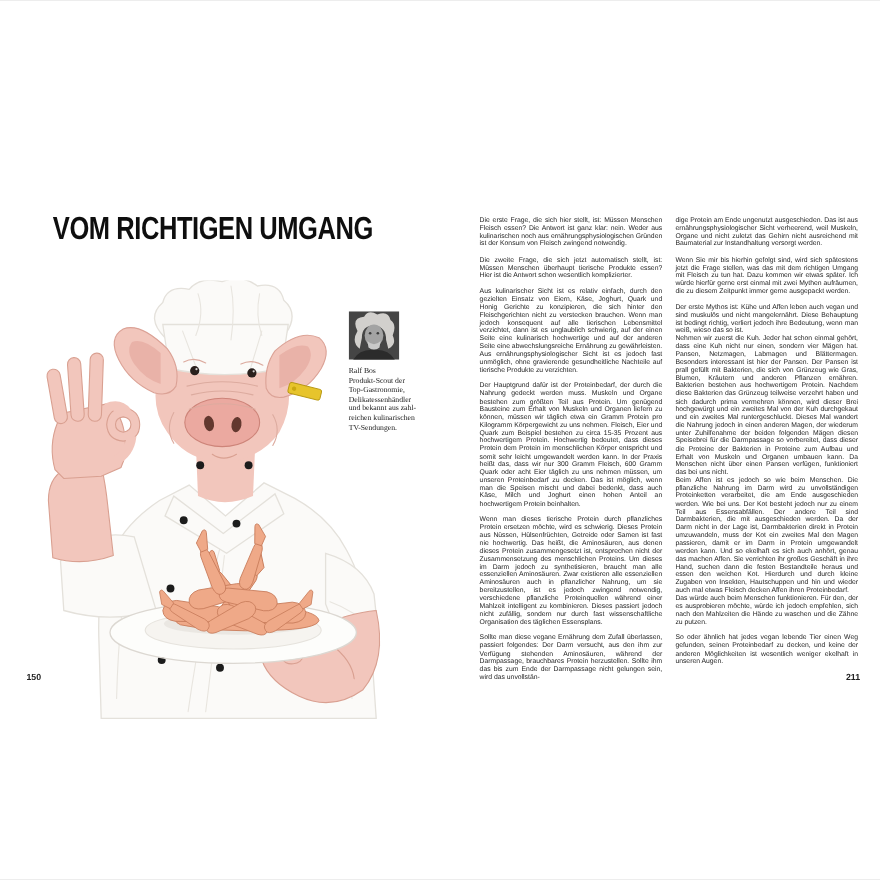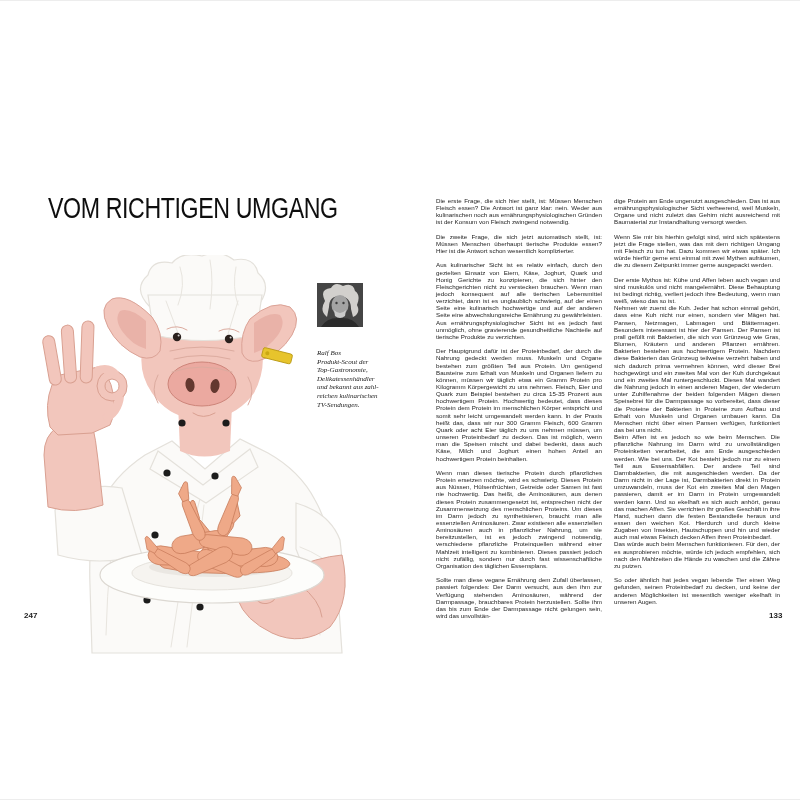--- a/index.html
+++ b/index.html
@@ -2,30 +2,30 @@
 <html><head>
 <meta charset="utf-8">
 <style>
   html,body{margin:0;padding:0;}
   body{
     width:800px;height:800px;position:relative;background:#ffffff;
     font-family:"Liberation Sans",sans-serif;overflow:hidden;
     box-shadow:inset 0 1px 0 #ededed, inset 0 -1px 0 #ededed;
   }
   
-  .headline{position:absolute;left:48px;top:193px;color:#0e0e0e;font-weight:normal;}
+  .headline{position:absolute;left:48px;top:193px;color:#0e0e0e;font-weight:bold;}
   .hl-line{white-space:nowrap;transform-origin:left bottom;display:inline-block;}
   #hl1{font-size:29px;line-height:31px;letter-spacing:-0.5px;transform:scaleX(.80);}
   #hl2{font-size:45px;line-height:41px;letter-spacing:-0.5px;transform:scaleX(.95);margin-top:-3px;}
   .hl-row{height:31px;} .hl-row2{height:41px;}
   .illu{position:absolute;left:0;top:255px;width:400px;height:400px;}
   .authorbox{position:absolute;left:317px;top:283px;width:86px;}
   .author-photo{width:46px;height:44px;display:block;}
-  .author-caption{margin-top:22px;font-family:"Liberation Serif",serif;font-size:7px;
-    line-height:8.6px;color:#1a1a1a;white-space:pre-line;font-style:italic;}
+  .author-caption{margin-top:6px;font-family:"Liberation Serif",serif;font-size:7px;
+    line-height:8.6px;color:#1a1a1a;white-space:pre-line;}
   .pagenum{position:absolute;top:611px;font-size:8px;font-weight:bold;color:#222;}
   #pn-left{left:24px;} #pn-right{left:769px;}
   
   .col{position:absolute;top:197px;width:166px;font-size:6.2px;line-height:7.15px;
     color:#1d1d1d;text-align:justify;}
   #col1{left:436px;} #col2{left:614px;}
   .col p{margin:0 0 7.15px 0;white-space:pre-line;}
   
   .skin{fill:#f2c6bc;}
   .skin-ln{stroke:#d9a091;stroke-width:1;fill:none;stroke-linecap:round;}
@@ -178,34 +178,34 @@
   </svg>
   <div class="author-caption">Ralf Bos
 Produkt-Scout der
 Top-Gastronomie,
 Delikatessenhändler
 und bekannt aus zahl-
 reichen kulinarischen
 TV-Sendungen.</div>
 </div>
 
-<div class="pagenum" id="pn-left">247</div>
+<div class="pagenum" id="pn-left">150</div>
 
 <div class="col" id="col1">
   <p>Die erste Frage, die sich hier stellt, ist: Müssen Menschen Fleisch essen? Die Antwort ist ganz klar: nein. Weder aus kulinarischen noch aus ernährungsphysiologischen Gründen ist der Konsum von Fleisch zwingend notwendig.</p>
   <p>Die zweite Frage, die sich jetzt automatisch stellt, ist: Müssen Menschen überhaupt tierische Produkte essen? Hier ist die Antwort schon wesentlich komplizierter.</p>
   <p>Aus kulinarischer Sicht ist es relativ einfach, durch den gezielten Einsatz von Eiern, Käse, Joghurt, Quark und Honig Gerichte zu konzipieren, die sich hinter den Fleischgerichten nicht zu verstecken brauchen. Wenn man jedoch konsequent auf alle tierischen Lebensmittel verzichtet, dann ist es unglaublich schwierig, auf der einen Seite eine kulinarisch hochwertige und auf der anderen Seite eine abwechslungsreiche Ernährung zu gewährleisten. Aus ernährungsphysiologischer Sicht ist es jedoch fast unmöglich, ohne gravierende gesundheitliche Nachteile auf tierische Produkte zu verzichten.</p>
   <p>Der Hauptgrund dafür ist der Proteinbedarf, der durch die Nahrung gedeckt werden muss. Muskeln und Organe bestehen zum größten Teil aus Protein. Um genügend Bausteine zum Erhalt von Muskeln und Organen liefern zu können, müssen wir täglich etwa ein Gramm Protein pro Kilogramm Körpergewicht zu uns nehmen. Fleisch, Eier und Quark zum Beispiel bestehen zu circa 15-35 Prozent aus hochwertigem Protein. Hochwertig bedeutet, dass dieses Protein dem Protein im menschlichen Körper entspricht und somit sehr leicht umgewandelt werden kann. In der Praxis heißt das, dass wir nur 300 Gramm Fleisch, 600 Gramm Quark oder acht Eier täglich zu uns nehmen müssen, um unseren Proteinbedarf zu decken. Das ist möglich, wenn man die Speisen mischt und dabei bedenkt, dass auch Käse, Milch und Joghurt einen hohen Anteil an hochwertigem Protein beinhalten.</p>
   <p>Wenn man dieses tierische Protein durch pflanzliches Protein ersetzen möchte, wird es schwierig. Dieses Protein aus Nüssen, Hülsenfrüchten, Getreide oder Samen ist fast nie hochwertig. Das heißt, die Aminosäuren, aus denen dieses Protein zusammengesetzt ist, entsprechen nicht der Zusammensetzung des menschlichen Proteins. Um dieses im Darm jedoch zu synthetisieren, braucht man alle essenziellen Aminosäuren. Zwar existieren alle essenziellen Aminosäuren auch in pflanzlicher Nahrung, um sie bereitzustellen, ist es jedoch zwingend notwendig, verschiedene pflanzliche Proteinquellen während einer Mahlzeit intelligent zu kombinieren. Dieses passiert jedoch nicht zufällig, sondern nur durch fast wissenschaftliche Organisation des täglichen Essensplans.</p>
   <p>Sollte man diese vegane Ernährung dem Zufall überlassen, passiert folgendes: Der Darm versucht, aus den ihm zur Verfügung stehenden Aminosäuren, während der Darmpassage, brauchbares Protein herzustellen. Sollte ihm das bis zum Ende der Darmpassage nicht gelungen sein, wird das unvollstän-</p>
 </div>
 
 <div class="col" id="col2">
   <p>dige Protein am Ende ungenutzt ausgeschieden. Das ist aus ernährungsphysiologischer Sicht verheerend, weil Muskeln, Organe und nicht zuletzt das Gehirn nicht ausreichend mit Baumaterial zur Instandhaltung versorgt werden.</p>
   <p>Wenn Sie mir bis hierhin gefolgt sind, wird sich spätestens jetzt die Frage stellen, was das mit dem richtigen Umgang mit Fleisch zu tun hat. Dazu kommen wir etwas später. Ich würde hierfür gerne erst einmal mit zwei Mythen aufräumen, die zu diesem Zeitpunkt immer gerne ausgepackt werden.</p>
   <p>Der erste Mythos ist: Kühe und Affen leben auch vegan und sind muskulös und nicht mangelernährt. Diese Behauptung ist bedingt richtig, verliert jedoch ihre Bedeutung, wenn man weiß, wieso das so ist.
 Nehmen wir zuerst die Kuh. Jeder hat schon einmal gehört, dass eine Kuh nicht nur einen, sondern vier Mägen hat. Pansen, Netzmagen, Labmagen und Blättermagen. Besonders interessant ist hier der Pansen. Der Pansen ist prall gefüllt mit Bakterien, die sich von Grünzeug wie Gras, Blumen, Kräutern und anderen Pflanzen ernähren. Bakterien bestehen aus hochwertigem Protein. Nachdem diese Bakterien das Grünzeug teilweise verzehrt haben und sich dadurch prima vermehren können, wird dieser Brei hochgewürgt und ein zweites Mal von der Kuh durchgekaut und ein zweites Mal runtergeschluckt. Dieses Mal wandert die Nahrung jedoch in einen anderen Magen, der wiederum unter Zuhilfenahme der beiden folgenden Mägen diesen Speisebrei für die Darmpassage so vorbereitet, dass dieser die Proteine der Bakterien in Proteine zum Aufbau und Erhalt von Muskeln und Organen umbauen kann. Da Menschen nicht über einen Pansen verfügen, funktioniert das bei uns nicht.
 Beim Affen ist es jedoch so wie beim Menschen. Die pflanzliche Nahrung im Darm wird zu unvollständigen Proteinketten verarbeitet, die am Ende ausgeschieden werden. Wie bei uns. Der Kot besteht jedoch nur zu einem Teil aus Essensabfällen. Der andere Teil sind Darmbakterien, die mit ausgeschieden werden. Da der Darm nicht in der Lage ist, Darmbakterien direkt in Protein umzuwandeln, muss der Kot ein zweites Mal den Magen passieren, damit er im Darm in Protein umgewandelt werden kann. Und so ekelhaft es sich auch anhört, genau das machen Affen. Sie verrichten ihr großes Geschäft in ihre Hand, suchen dann die festen Bestandteile heraus und essen den weichen Kot. Hierdurch und durch kleine Zugaben von Insekten, Hautschuppen und hin und wieder auch mal etwas Fleisch decken Affen ihren Proteinbedarf.
 Das würde auch beim Menschen funktionieren. Für den, der es ausprobieren möchte, würde ich jedoch empfehlen, sich nach den Mahlzeiten die Hände zu waschen und die Zähne zu putzen.</p>
   <p>So oder ähnlich hat jedes vegan lebende Tier einen Weg gefunden, seinen Proteinbedarf zu decken, und keine der anderen Möglichkeiten ist wesentlich weniger ekelhaft in unseren Augen.</p>
 </div>
 
-<div class="pagenum" id="pn-right">133</div>
+<div class="pagenum" id="pn-right">211</div>
 
 </body></html>

